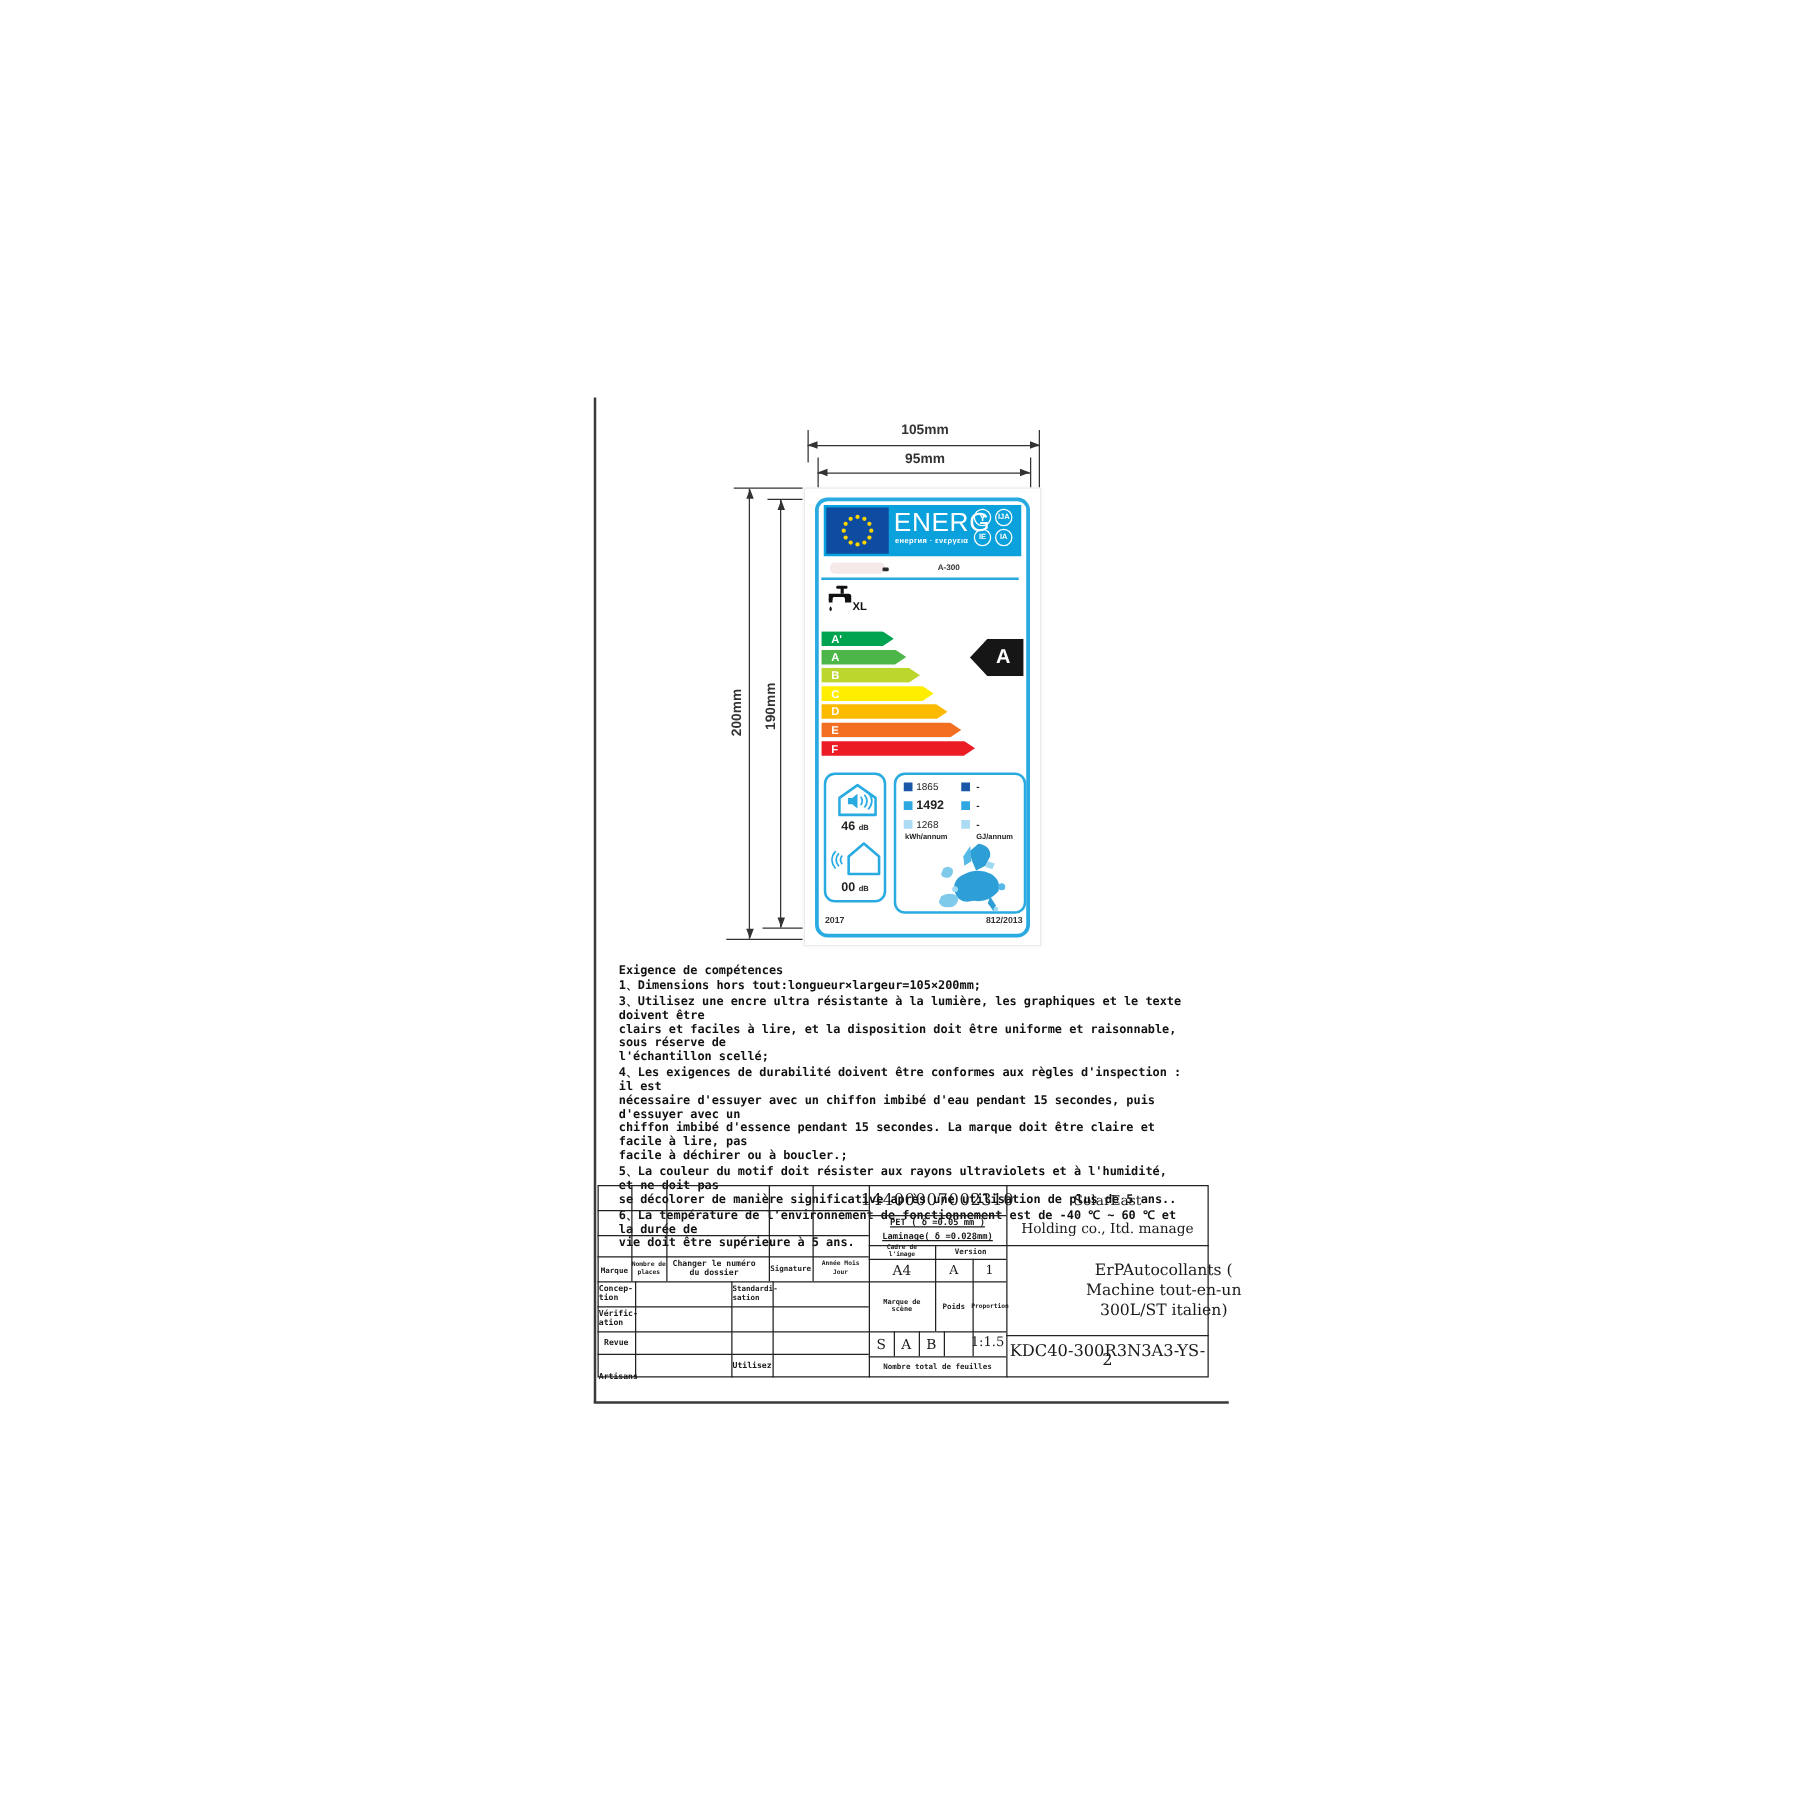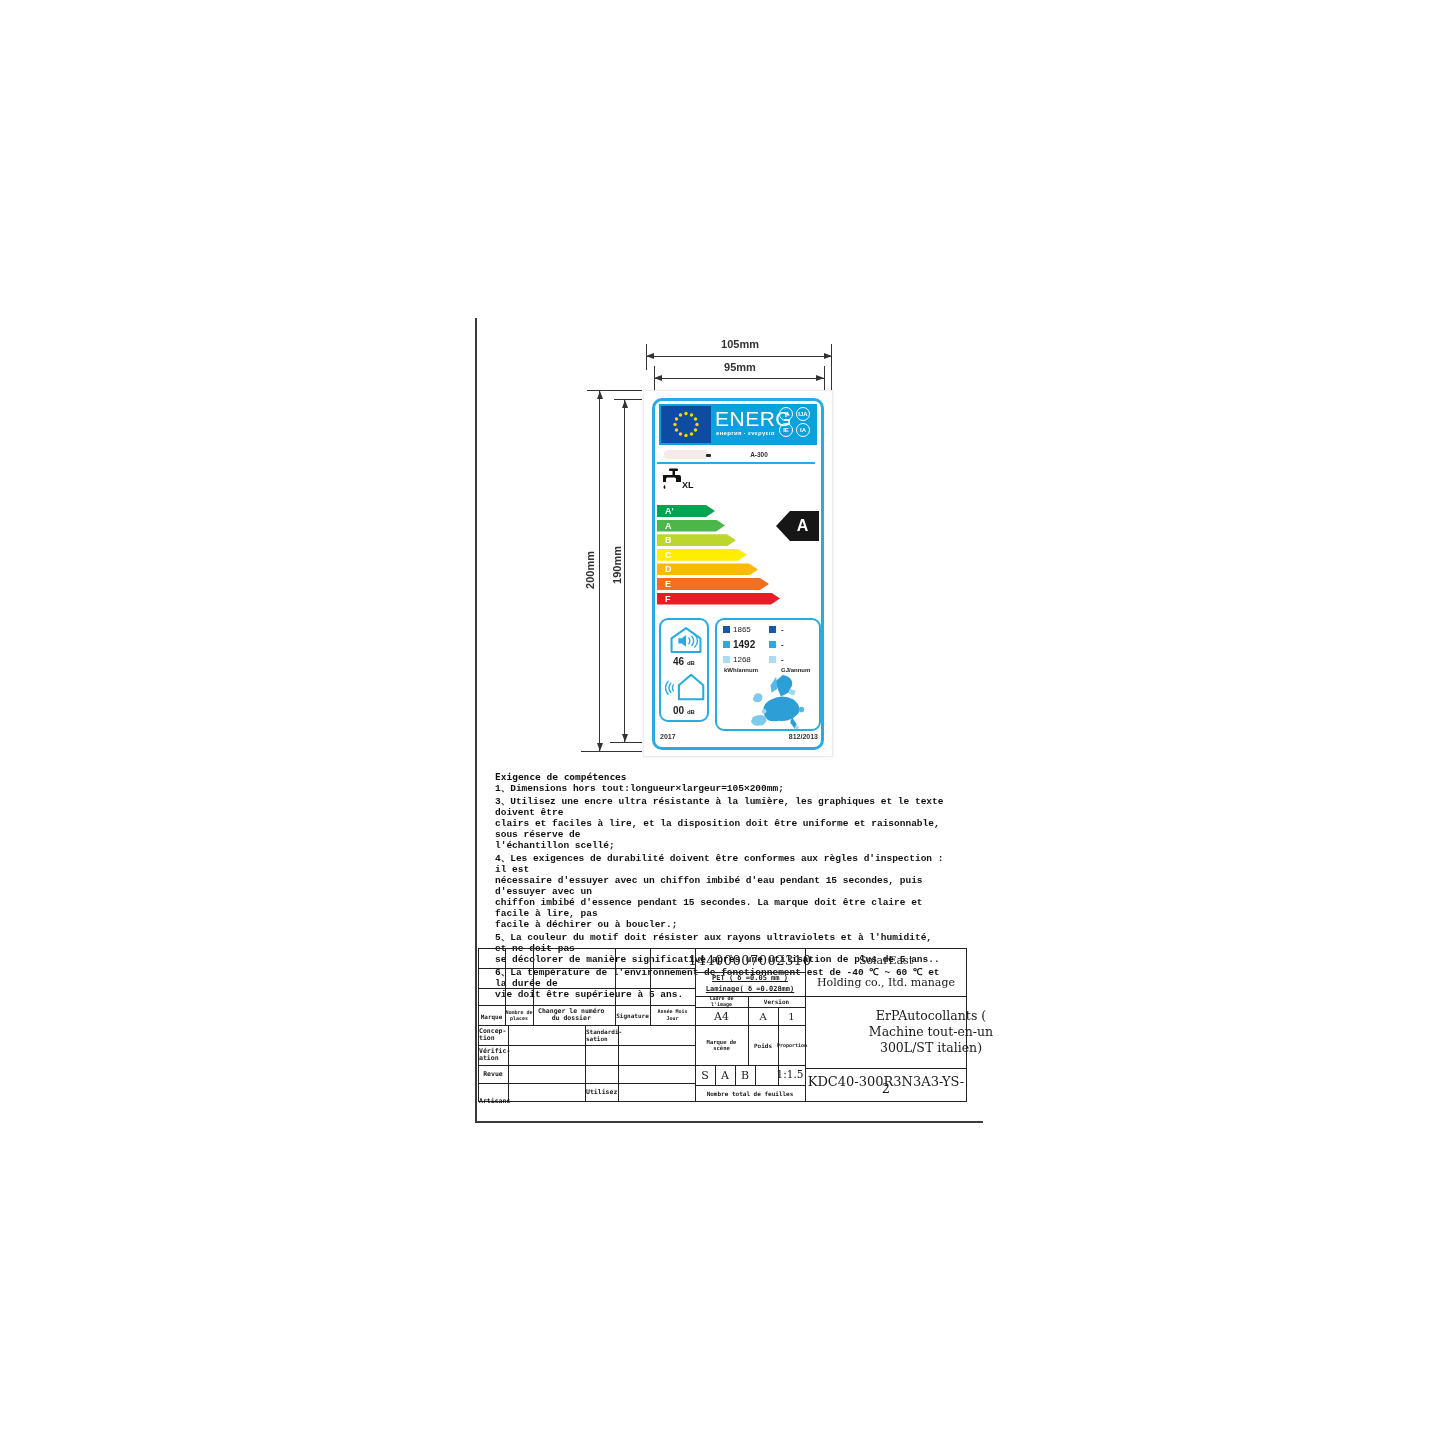--- a/index.html
+++ b/index.html
@@ -64,21 +64,21 @@
   .kwh{font-family:"Liberation Sans",sans-serif;font-size:8px;font-weight:400;color:#222;}
   .gj{font-family:"Liberation Sans",sans-serif;font-size:8px;font-weight:700;color:#222;}
   .cons-row:nth-of-type(2) .kwh{font-weight:700;font-size:10px;}
   .unit{position:absolute;top:47px;font-family:"Liberation Sans",sans-serif;font-weight:700;
         font-size:6px;color:#222;}
   #year,#reg{position:absolute;top:342px;font-family:"Liberation Sans",sans-serif;font-weight:700;
              font-size:7px;color:#333;}
   
   #reqs{position:absolute;left:495px;top:771px;width:452px;font-size:9.5px;line-height:11px;
         font-weight:700;color:#111;}
-  .req-item{white-space:pre-line;margin-bottom:2px;font-family:Liberation Mono, monospace;}
+  .req-item{white-space:pre-line;margin-bottom:2px;}
   #reqs .title{margin-bottom:1px;}
   
   .tline{position:absolute;background:#222;}
   #tb-outer{position:absolute;left:478px;top:948px;width:489px;height:154px;
             border:1.5px solid #222;box-sizing:border-box;}
   .cell{position:absolute;display:flex;align-items:center;justify-content:center;text-align:center;
         white-space:pre-line;font-weight:700;color:#1a1a1a;font-size:6.5px;line-height:7px;}
   .cell.left{justify-content:flex-start;text-align:left;}
   .serif{font-family:"DejaVu Serif",serif;font-weight:400;}
   .u{text-decoration:underline;}

